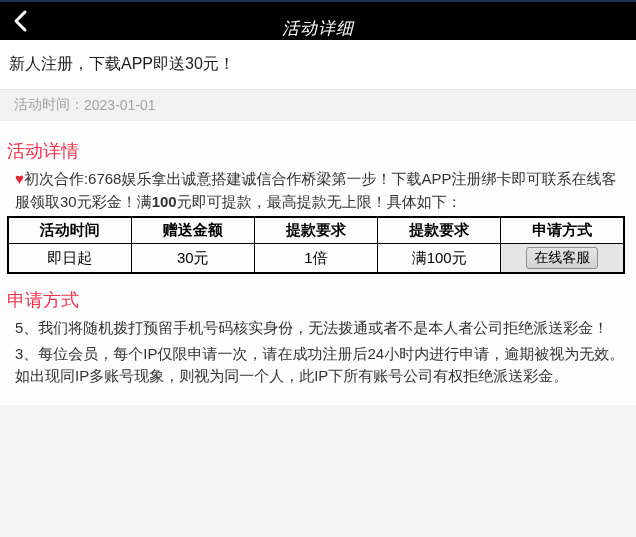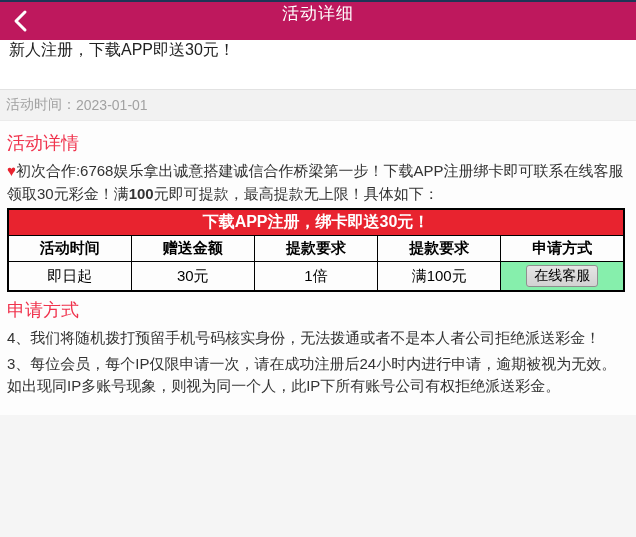--- a/index.html
+++ b/index.html
@@ -6,25 +6,26 @@
   html, body { width: 636px; height: 537px; }
   body {
     font-family: "Liberation Sans", "DejaVu Sans", sans-serif;
     background: #f5f5f5;
     overflow: hidden;
   }
   
   .header-bar {
     position: relative;
     height: 40px;
-    background: #be185d;
+    background: #000000;
     border-top: 2px solid #1d3556;
     display: flex;
-    align-items: flex-start;
+    align-items: flex-end;
     justify-content: center;
+    font-style: italic;
   }
   .header-title {
     color: #ffffff;
     font-size: 17px;
     letter-spacing: 1px;
   }
   .back-button {
     position: absolute;
     left: 6px;
     top: 50%;
@@ -36,52 +37,53 @@
     cursor: pointer;
     display: flex;
     align-items: center;
     justify-content: center;
   }
   
   .promo-section {
     background: #ffffff;
     height: 50px;
     display: flex;
-    padding: 0 9px;
+    align-items: center;
+    padding: 16px 9px;
     border-bottom: 1px solid #e2e2e2;
   }
   .promo-title { font-size: 16px; color: #222222; }
   
   .time-bar {
     background: #f2f2f2;
     height: 31px;
     display: flex;
     align-items: center;
-    padding: 0 6px;
+    padding: 0 14px;
     border-bottom: 1px solid #ebebeb;
     color: #a2a2a2;
     font-size: 14px;
   }
   .time-bar .time-value { }
   
   .content {
     background: #fdfdfd;
     padding: 4px 7px 14px 7px;
   }
   .section-heading {
     color: #f0334d;
     font-size: 18px;
     font-weight: normal;
-    margin: 6px 0 5px 0;
+    margin: 14px 0 5px 0;
   }
   .body-text {
     font-size: 15px;
     line-height: 1.5;
     color: #333333;
-    margin: 0 0 3px 0;
+    margin: 0 0 3px 8px;
   }
   .seg-red { color: #e8232f; }
   .seg-bold { font-weight: bold; }
   
   .promo-table {
     width: calc(100% - 4px);
     margin: 3px 0 6px 0;
     border-collapse: collapse;
     table-layout: fixed;
     border: 2px solid #000000;
@@ -101,21 +103,21 @@
   .promo-table thead th.col-header {
     font-size: 15px;
     font-weight: bold;
     padding: 3px 0;
     width: 20%;
   }
   .promo-table tbody td {
     font-size: 15px;
     padding: 3px 0;
   }
-  .apply-cell { background: #86efac; }
+  .apply-cell { background: #e5e5e5; }
   .cs-button {
     font-family: inherit;
     font-size: 14px;
     color: #000000;
     padding: 1px 7px;
     background: linear-gradient(#e5e5e5, #d2d2d2);
     border: 1px solid #8f8f8f;
     border-radius: 3px;
     cursor: pointer;
   }
@@ -145,23 +147,20 @@
 
 <div class="content">
 
   <h2 class="section-heading">活动详情</h2>
 
   <p class="body-text"><span class="seg-red">♥</span><span>初次合作:6768娱乐拿出诚意搭建诚信合作桥梁第一步！下载APP注册绑卡即可联系在线客服领取30元彩金！满</span><span class="seg-bold">100</span><span>元即可提款，最高提款无上限！具体如下：</span></p>
 
   <table class="promo-table">
     <thead>
       <tr>
-        <th class="table-banner" colspan="5">下载APP注册，绑卡即送30元！</th>
-      </tr>
-      <tr>
         <th class="col-header">活动时间</th>
         <th class="col-header">赠送金额</th>
         <th class="col-header">提款要求</th>
         <th class="col-header">提款要求</th>
         <th class="col-header">申请方式</th>
       </tr>
     </thead>
     <tbody>
       <tr>
         <td>即日起</td>
@@ -170,16 +169,16 @@
         <td>满100元</td>
         <td class="apply-cell">
           <button class="cs-button">在线客服</button>
         </td>
       </tr>
     </tbody>
   </table>
 
   <h2 class="section-heading">申请方式</h2>
 
-  <p class="body-text">4、我们将随机拨打预留手机号码核实身份，无法拨通或者不是本人者公司拒绝派送彩金！</p>
+  <p class="body-text">5、我们将随机拨打预留手机号码核实身份，无法拨通或者不是本人者公司拒绝派送彩金！</p>
   <p class="body-text">3、每位会员，每个IP仅限申请一次，请在成功注册后24小时内进行申请，逾期被视为无效。如出现同IP多账号现象，则视为同一个人，此IP下所有账号公司有权拒绝派送彩金。</p>
 
 </div>
 
 </body></html>

